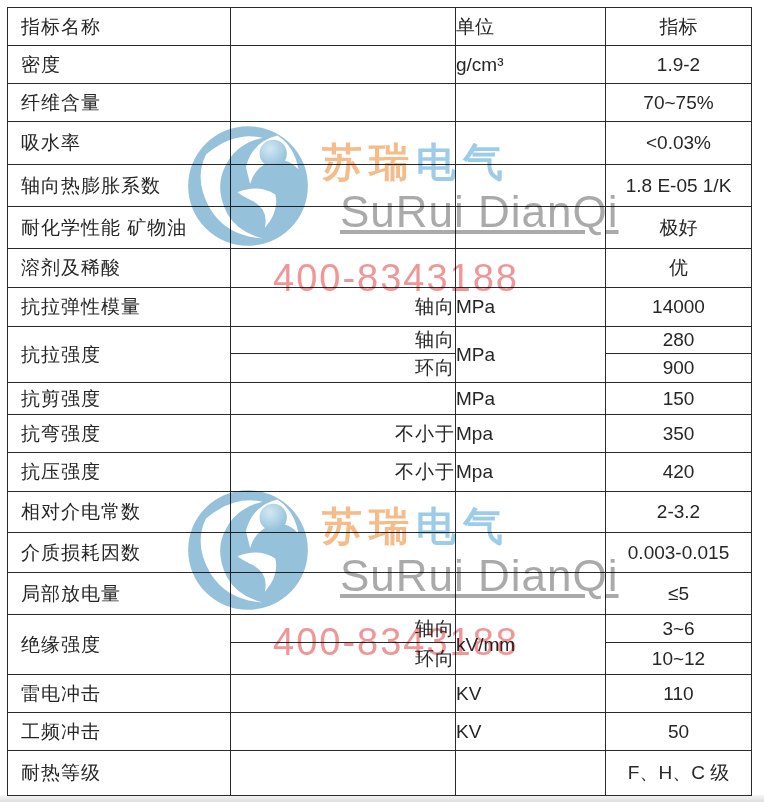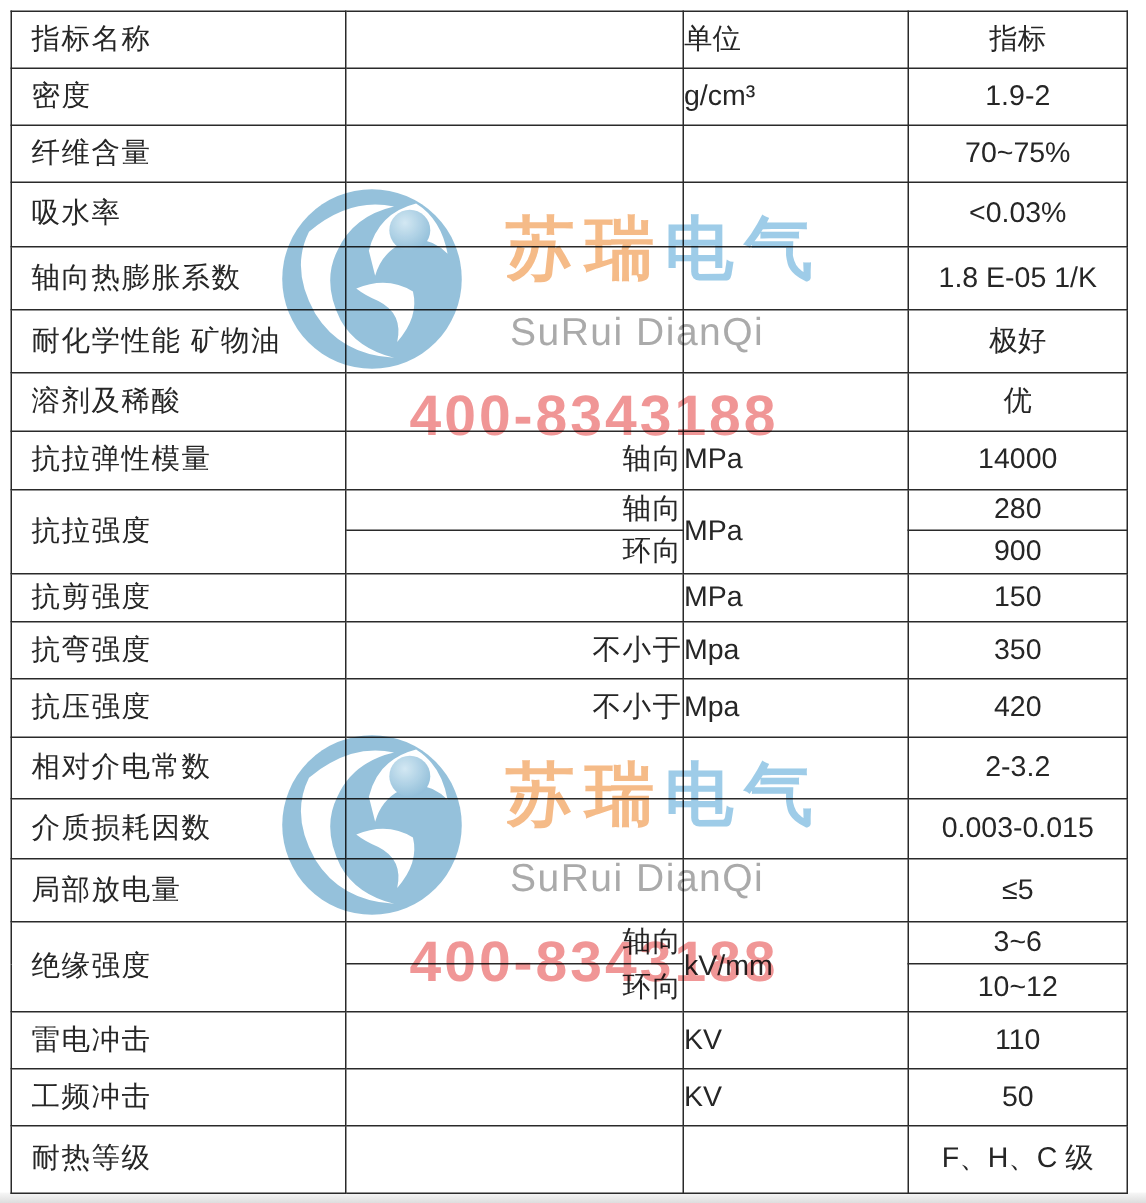--- a/index.html
+++ b/index.html
@@ -34,27 +34,27 @@
   td.c-val{text-align:center;font-size:20px;}
 
   
   .watermark{
     position:absolute;left:185px;width:430px;height:180px;
     z-index:2;pointer-events:none;mix-blend-mode:multiply;opacity:.92;
   }
   .wm-1{top:123px;}
   .wm-2{top:487px;}
   .wm-logo{position:absolute;left:0;top:0;width:126px;height:126px;}
-  .wm-cn{position:absolute;left:152px;top:12px;font-size:46px;font-weight:bold;
+  .wm-cn{position:absolute;left:137px;top:12px;font-size:40px;font-weight:bold;
     letter-spacing:7px;white-space:nowrap;}
   .wm-cn .cn-orange{color:var(--brand-orange);}
   .wm-cn .cn-blue{color:var(--brand-blue);}
-  .wm-en{position:absolute;left:155px;top:83px;font-size:26px;
-    color:var(--brand-gray);letter-spacing:1px;white-space:nowrap;}
-  .wm-phone{position:absolute;left:88px;top:134px;font-size:38px;font-weight:bold;
+  .wm-en{position:absolute;left:155px;top:64px;font-size:44px;
+    color:var(--brand-gray);letter-spacing:1px;white-space:nowrap;text-decoration:underline;}
+  .wm-phone{position:absolute;left:88px;top:134px;font-size:38px;font-weight:normal;
     color:var(--phone-red);letter-spacing:2px;white-space:nowrap;}
 
   .bottom-shade{
     position:absolute;left:0;top:795px;width:764px;height:7px;z-index:0;
     background:linear-gradient(to bottom,#f7f7f7,#dddddd);
   }
 </style>
 </head>
 <body>
 

